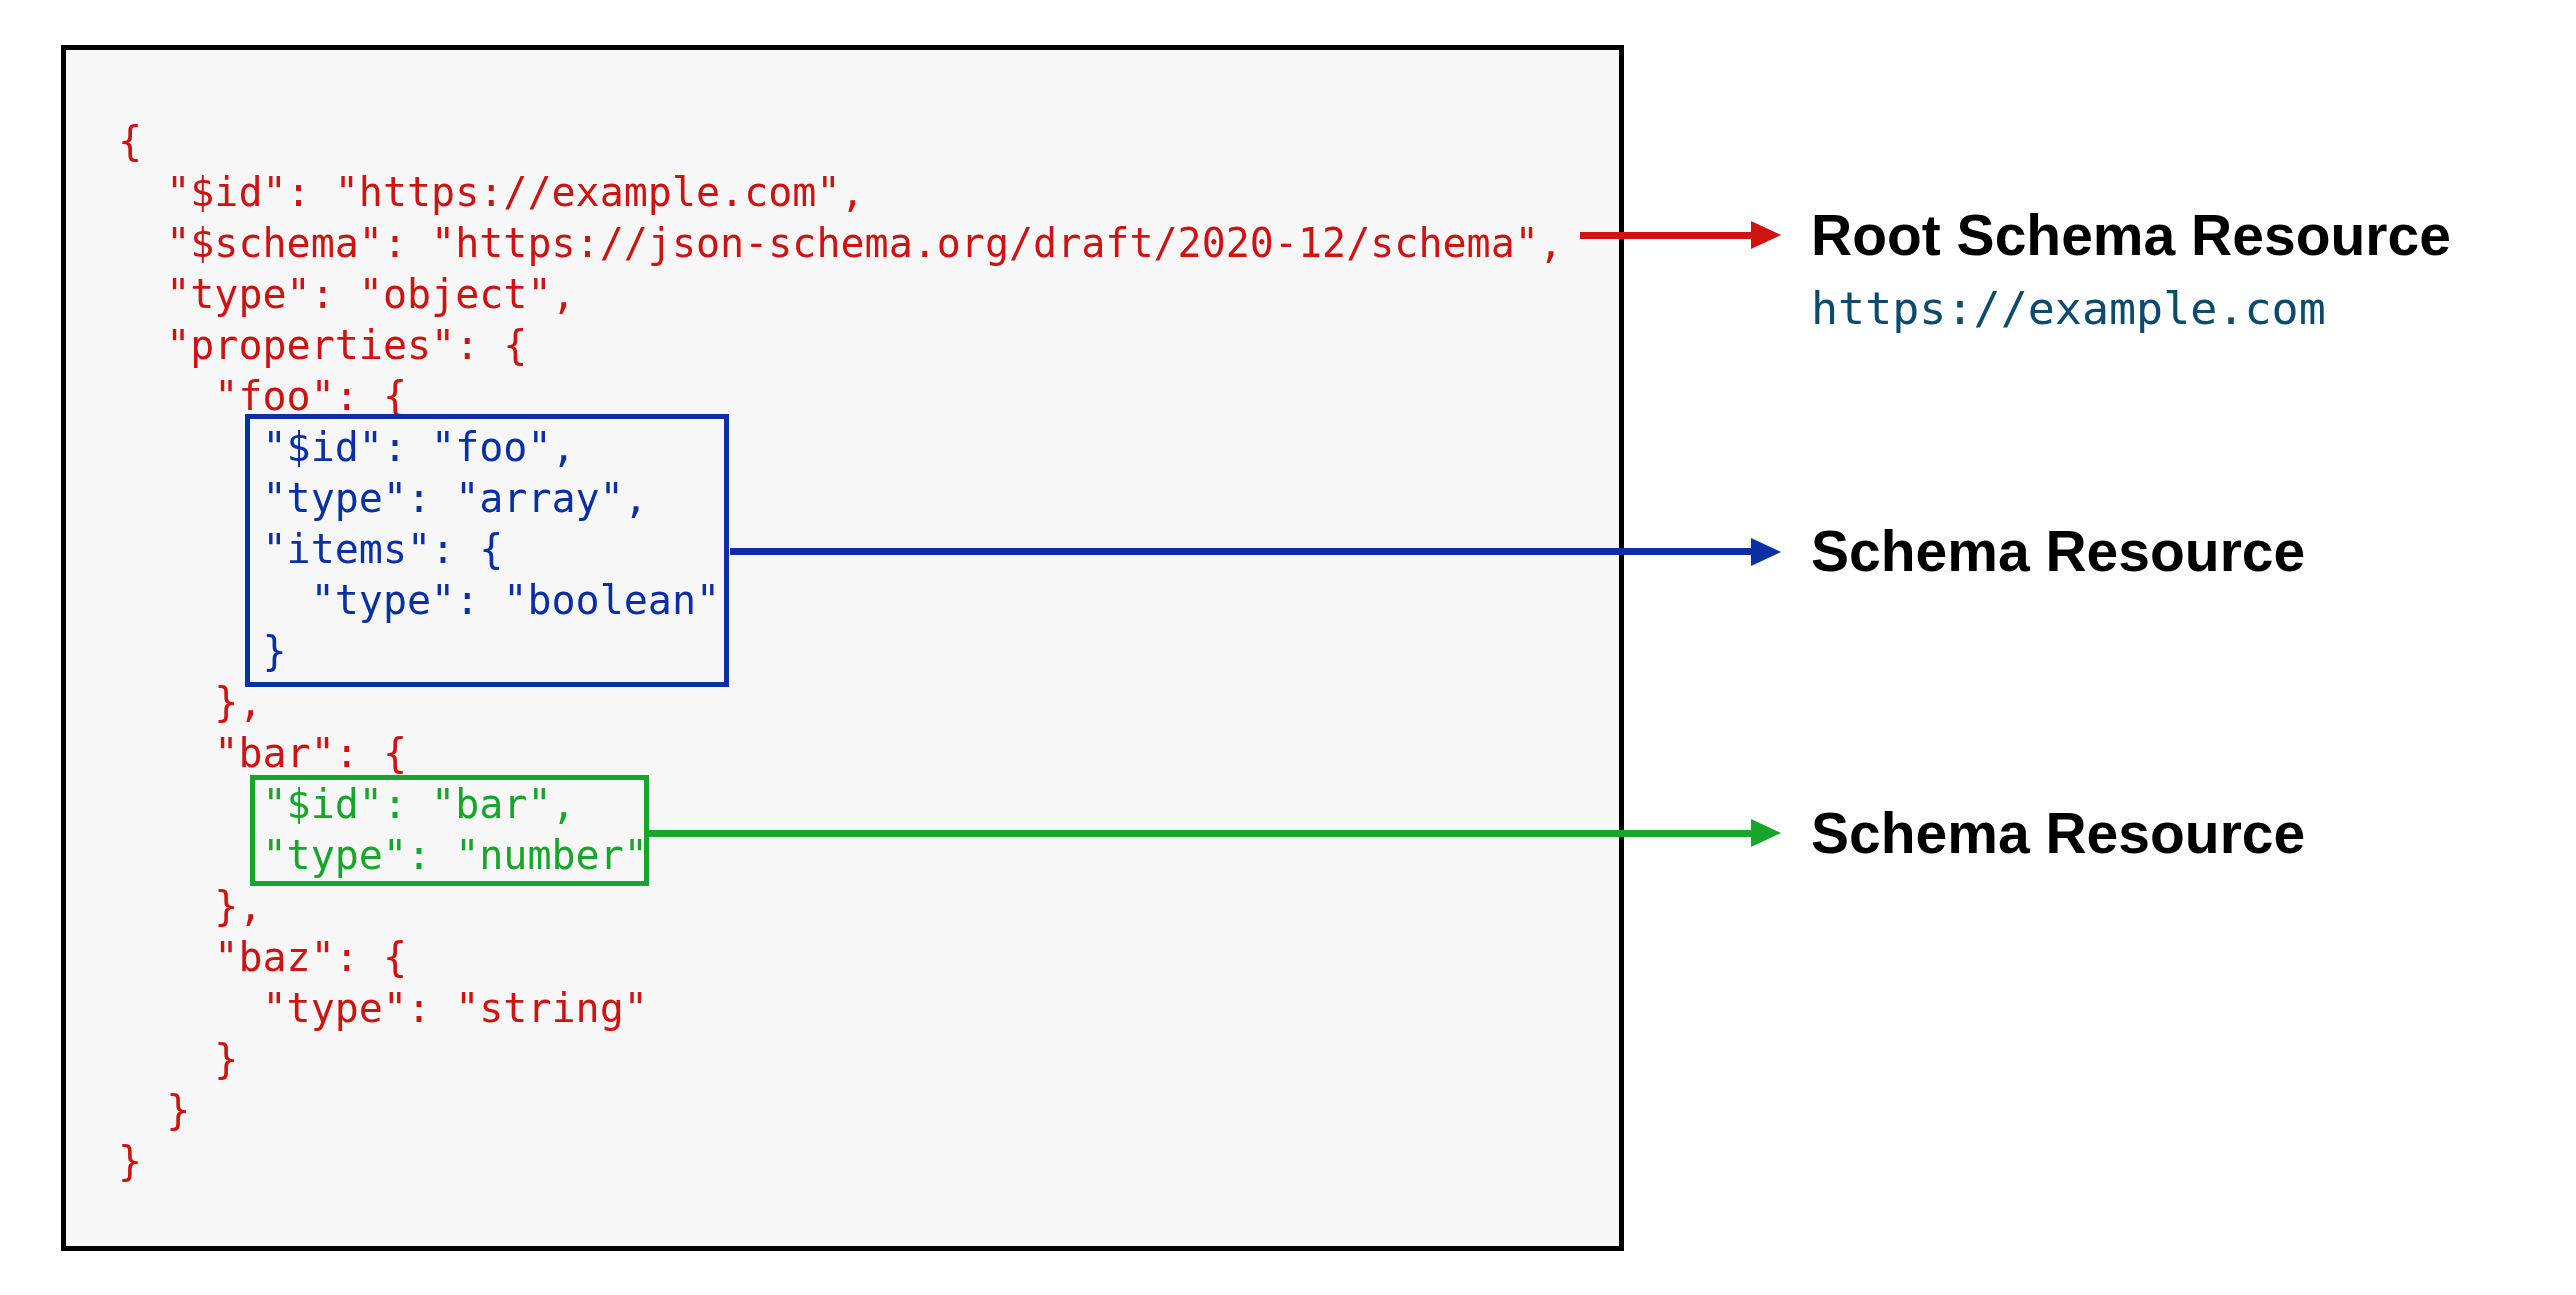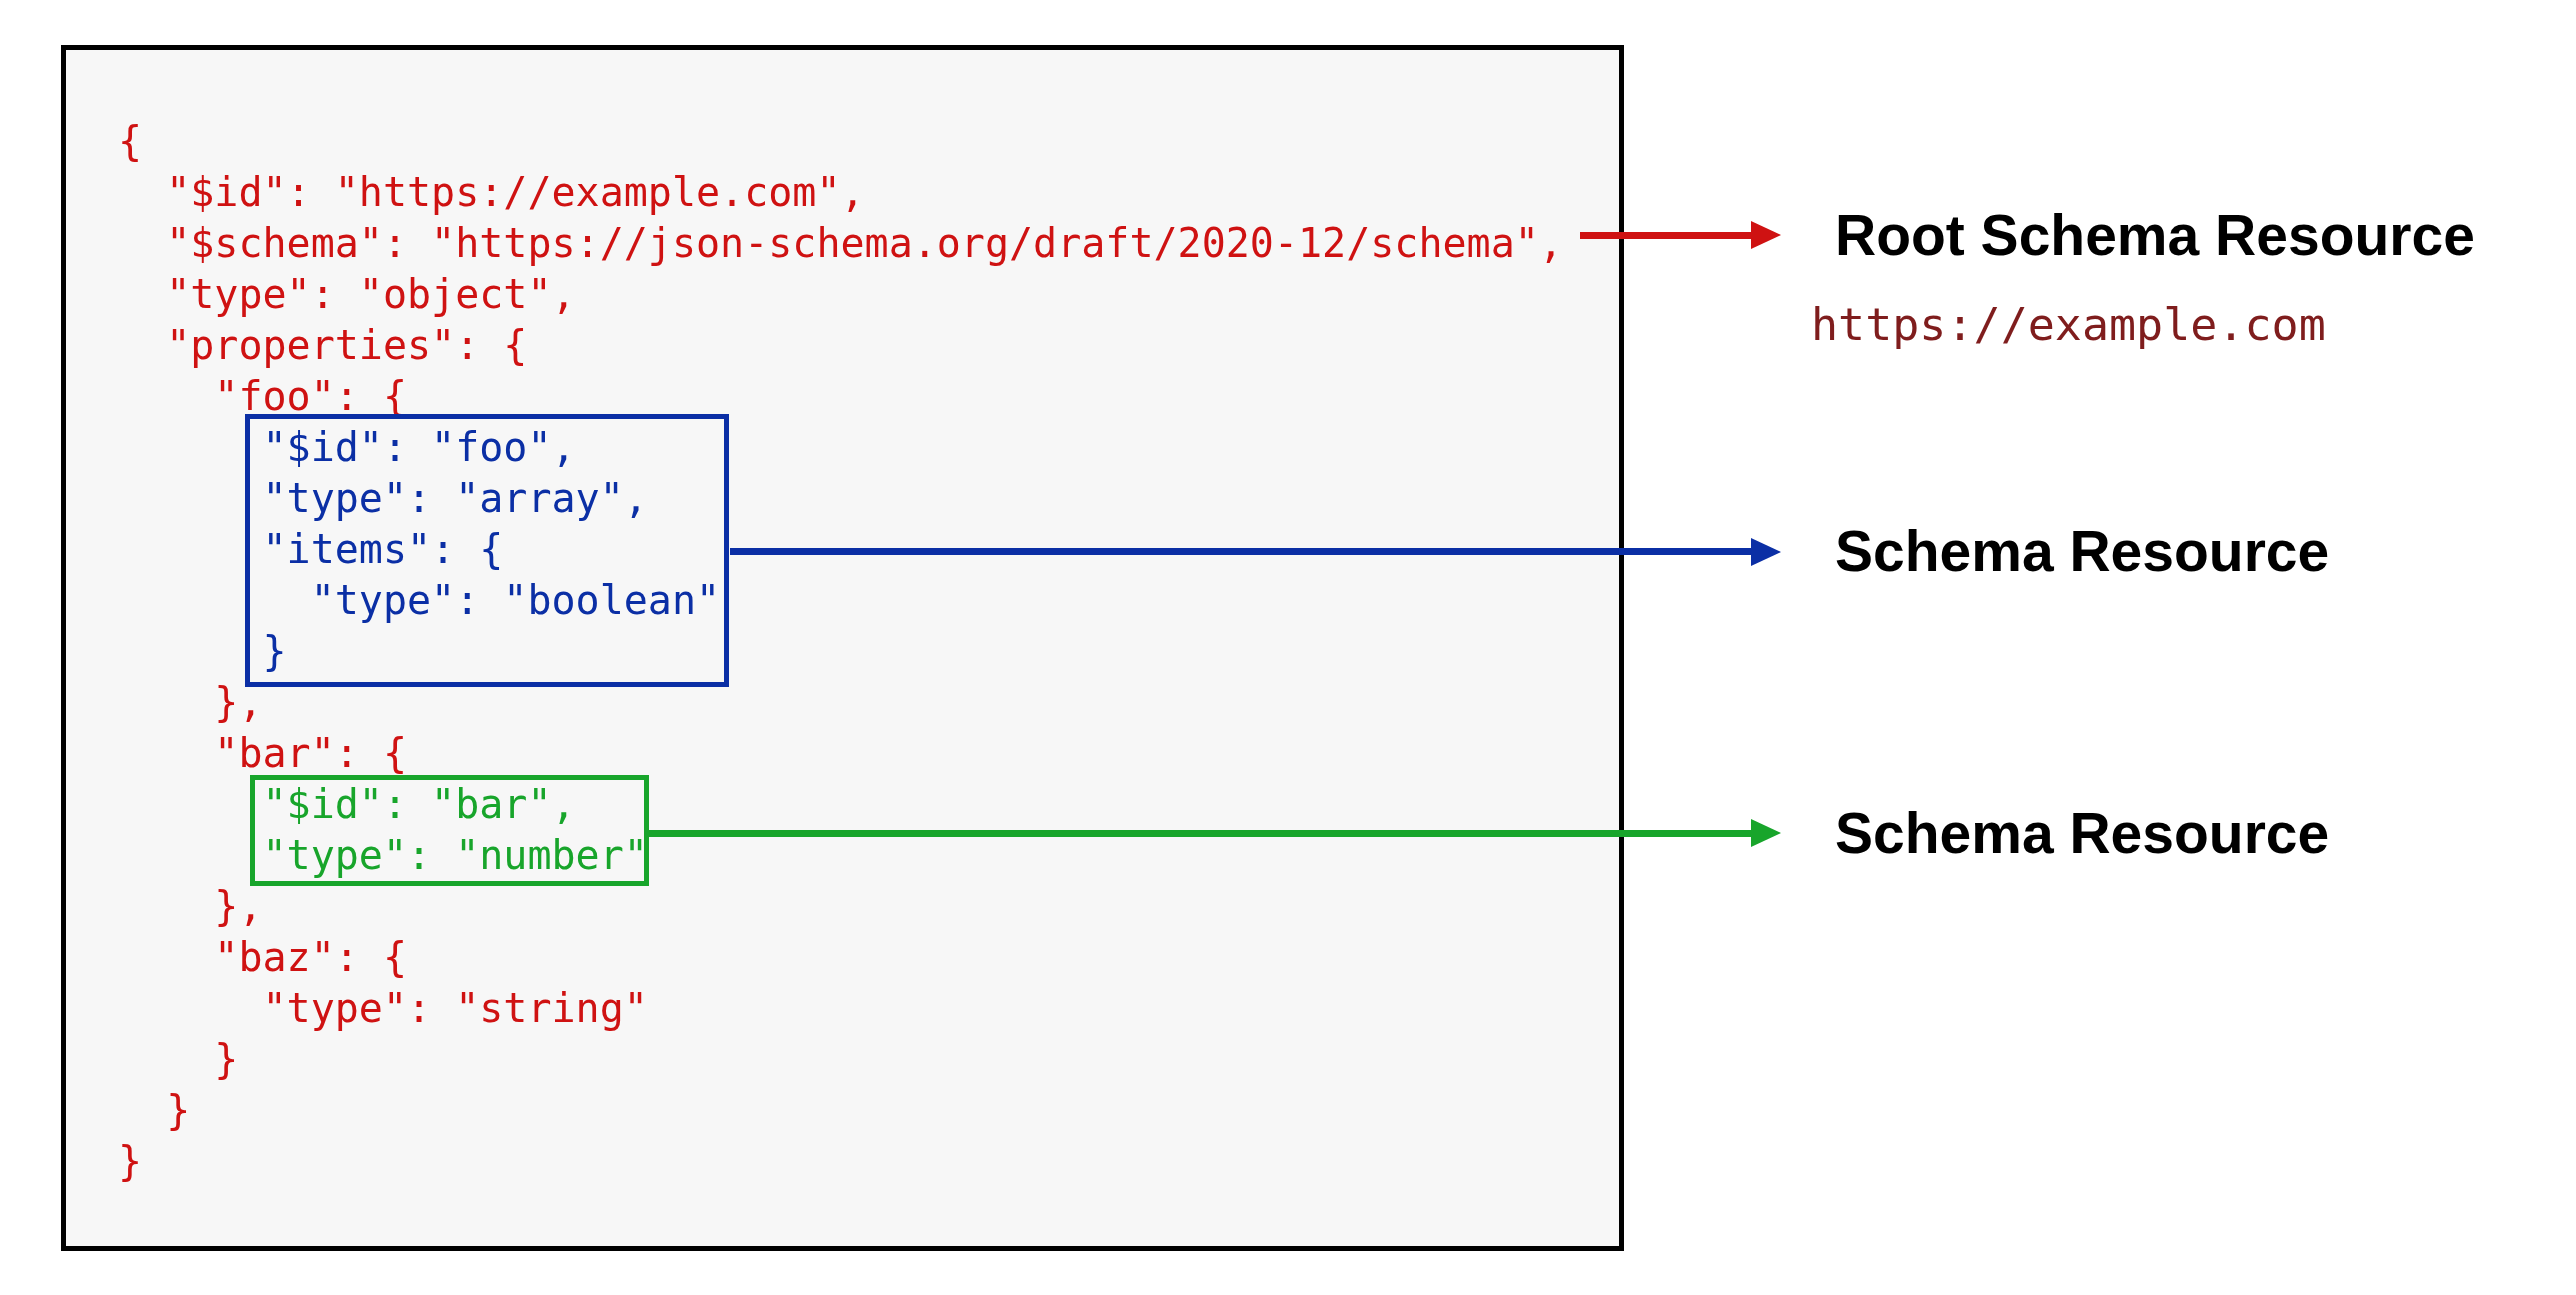--- a/index.html
+++ b/index.html
@@ -70,28 +70,27 @@
   .annotation.a1 { top: 204px; }
   .annotation.a2 { top: 520px; }
   .annotation.a3 { top: 802px; }
   .ann-title {
     font-family: "Liberation Sans", sans-serif;
     font-weight: 700;
     font-size: 57px;
     line-height: 63px;
     color: #000000;
     white-space: nowrap;
-    margin-left: 24px;
   }
   .ann-url {
-    margin-top: 32px;
+    margin-top: 16px;
     font-family: "DejaVu Sans Mono", monospace;
     font-size: 45px;
     line-height: 52px;
-    color: #7f1d1d;
+    color: #0c4a6e;
     white-space: nowrap;
   }
 </style>
 </head>
 <body>
 
 <div id="app">
 
   <div class="code-panel"></div>
   <pre id="code-pre"><div class="code-line red">{</div><div class="code-line red">  "$id": "https://example.com",</div><div class="code-line red">  "$schema": "https://json-schema.org/draft/2020-12/schema",</div><div class="code-line red">  "type": "object",</div><div class="code-line red">  "properties": {</div><div class="code-line red">    "foo": {</div><div class="code-line blue">      "$id": "foo",</div><div class="code-line blue">      "type": "array",</div><div class="code-line blue">      "items": {</div><div class="code-line blue">        "type": "boolean"</div><div class="code-line blue">      }</div><div class="code-line red">    },</div><div class="code-line red">    "bar": {</div><div class="code-line green">      "$id": "bar",</div><div class="code-line green">      "type": "number"</div><div class="code-line red">    },</div><div class="code-line red">    "baz": {</div><div class="code-line red">      "type": "string"</div><div class="code-line red">    }</div><div class="code-line red">  }</div><div class="code-line red">}</div></pre>

